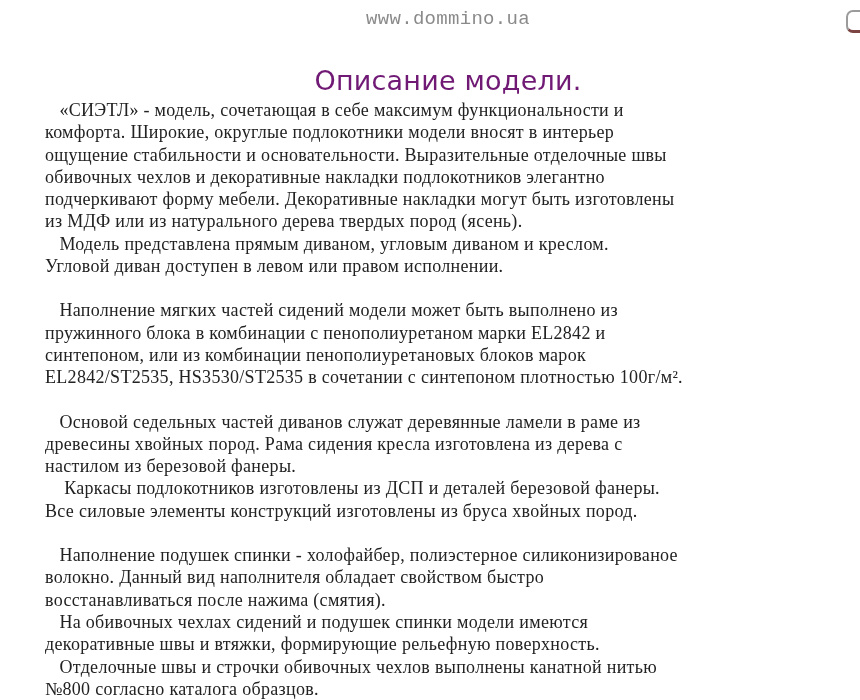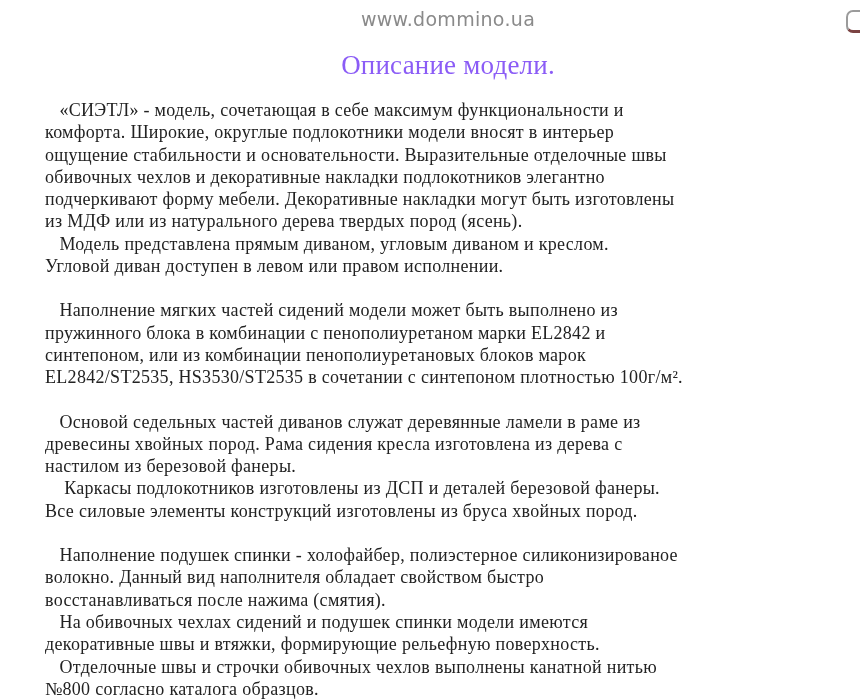--- a/index.html
+++ b/index.html
@@ -18,34 +18,34 @@
   .site-url {
     position: absolute;
     top: 6px;
     left: 36px;
     right: 0;
     text-align: center;
     font-size: 19px;
     line-height: 26px;
     color: #8a8a8a;
     letter-spacing: 0.3px;
+    font-family: Liberation Mono, monospace;
   }
   .page-title {
     position: absolute;
     top: 48px;
     left: 36px;
     right: 0;
     text-align: center;
     font-size: 27px;
     line-height: 34px;
     font-weight: 400;
-    color: #8b5cf6;
+    color: #701a75;
     letter-spacing: 0.2px;
-    margin: 0;
-    font-family: Liberation Serif, serif;
+    margin: 16px;
   }
   .content {
     position: absolute;
     top: 99px;
     left: 45px;
     width: 800px;
     font-size: 18px;
     line-height: 22.3px;
     letter-spacing: 0.3px;
     color: #222222;

